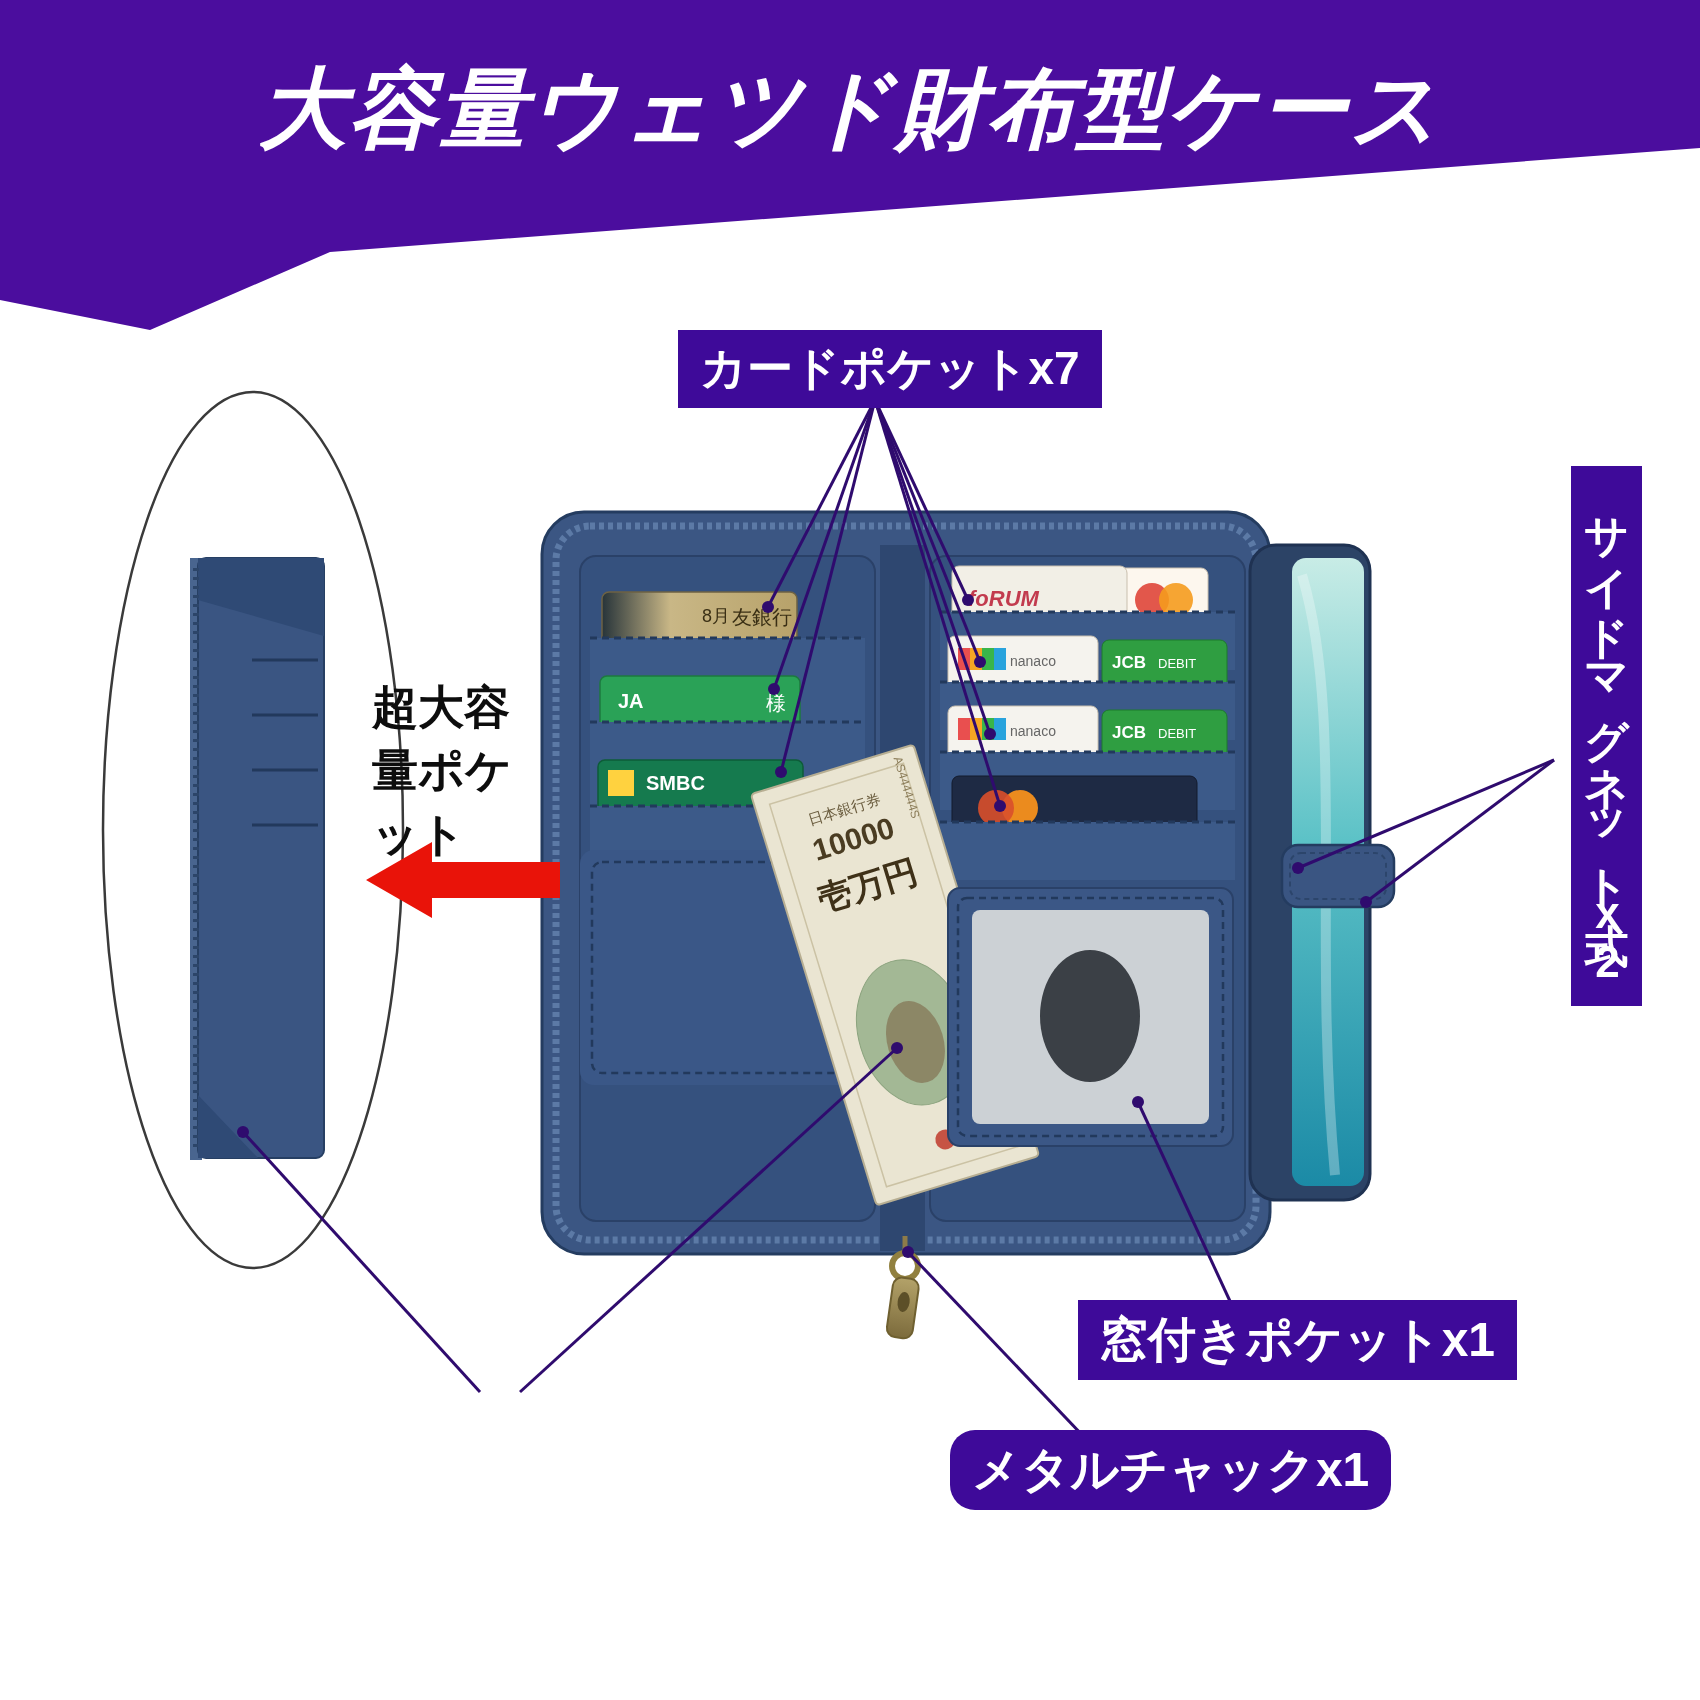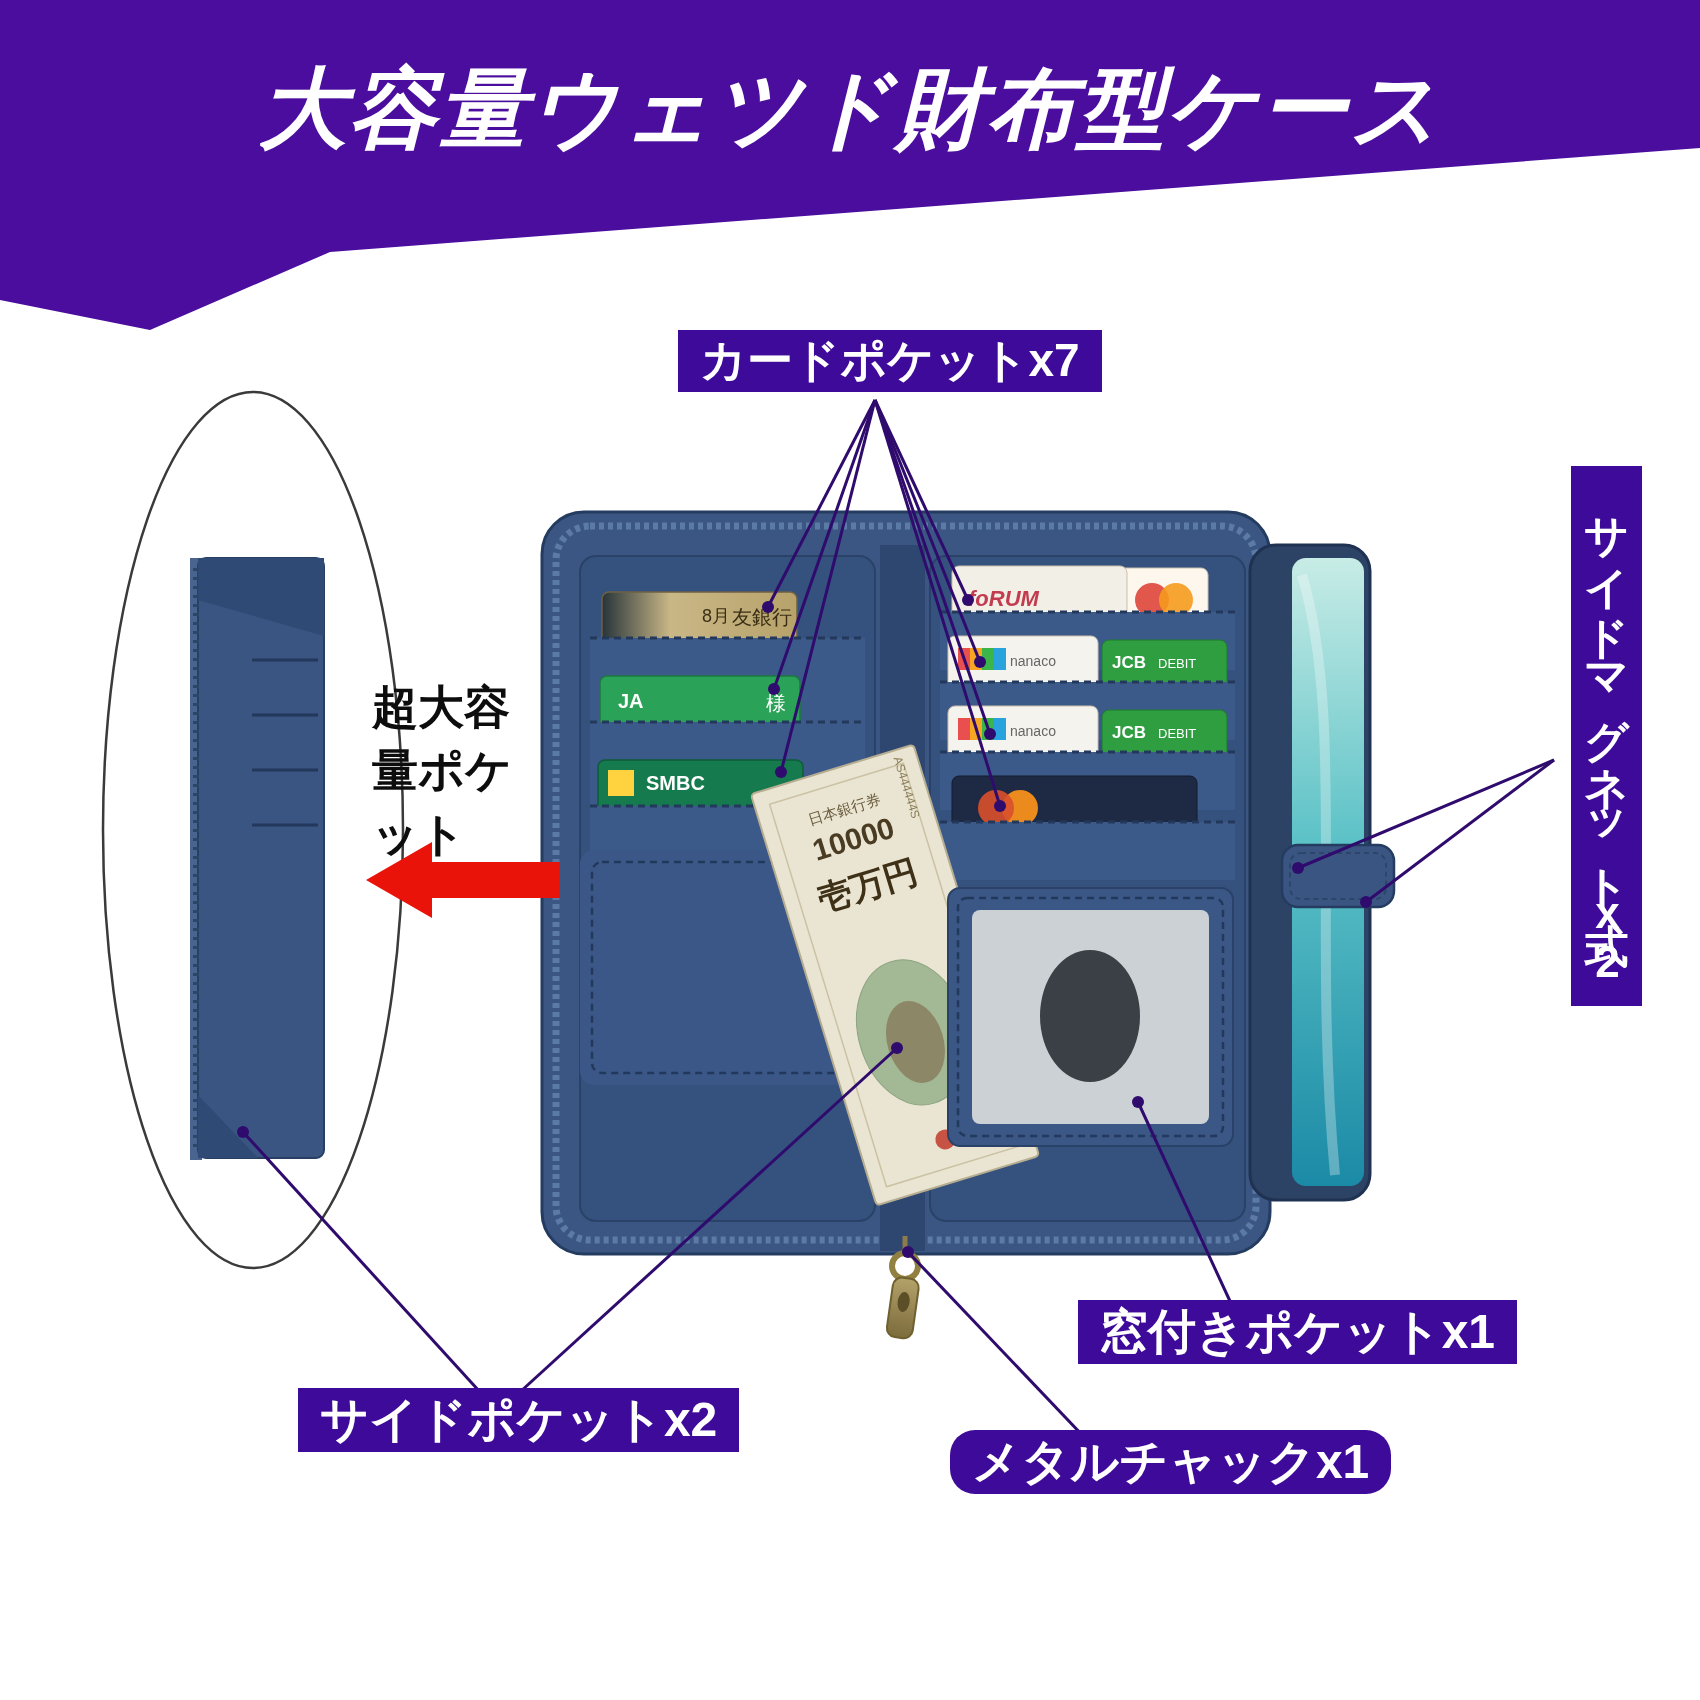--- a/index.html
+++ b/index.html
@@ -1,21 +1,21 @@
 <!DOCTYPE html>
 <html><head>
 <meta charset="utf-8">
 <style>
   html,body{margin:0;padding:0;background:#ffffff;}
   .canvas{position:relative;width:1700px;height:1700px;background:#ffffff;overflow:hidden;
           font-family:"Liberation Sans",sans-serif;}
   .art{position:absolute;left:0;top:0;width:1700px;height:1700px;}
   svg{font-family:"Liberation Sans",sans-serif;}
   .label{position:absolute;background:#3e0a99;color:#ffffff;font-weight:700;
-         padding:0 22px;white-space:nowrap;}
+         padding:8px 22px;white-space:nowrap;}
   .title{position:absolute;left:240px;top:50px;width:1220px;text-align:center;
          color:#ffffff;font-size:88px;font-weight:900;letter-spacing:2px;font-style:italic;}
   .lbl-card{left:678px;top:330px;font-size:46px;}
   .lbl-magnet{right:58px;top:466px;font-size:44px;writing-mode:vertical-rl;
               text-orientation:upright;padding:20px 10px;white-space:normal;line-height:1.15;}
   .lbl-bigpocket{position:absolute;left:372px;top:664px;color:#0d0d0d;font-size:46px;
                  font-weight:700;line-height:1.38;white-space:pre-line;margin-top:12px;}
   .lbl-sidepocket{left:298px;top:1388px;font-size:48px;}
   .lbl-window{left:1078px;top:1300px;font-size:48px;}
   .lbl-zipper{left:950px;top:1430px;font-size:48px;border-radius:25px;}
@@ -209,18 +209,17 @@
   <div class="title">大容量ウェツド財布型ケース</div>
 
   <div class="label lbl-card">カードポケットx7</div>
 
   <div class="label lbl-magnet">サイドマグネット式x2</div>
 
   <div class="lbl-bigpocket">超大容
 量ポケ
 ット</div>
 
-  <div class="label lbl-sidepocket">サイドポケットx2</div>
 
   <div class="label lbl-window">窓付きポケットx1</div>
 
   <div class="label lbl-zipper">メタルチャックx1</div>
 </div>
 
 </body></html>

